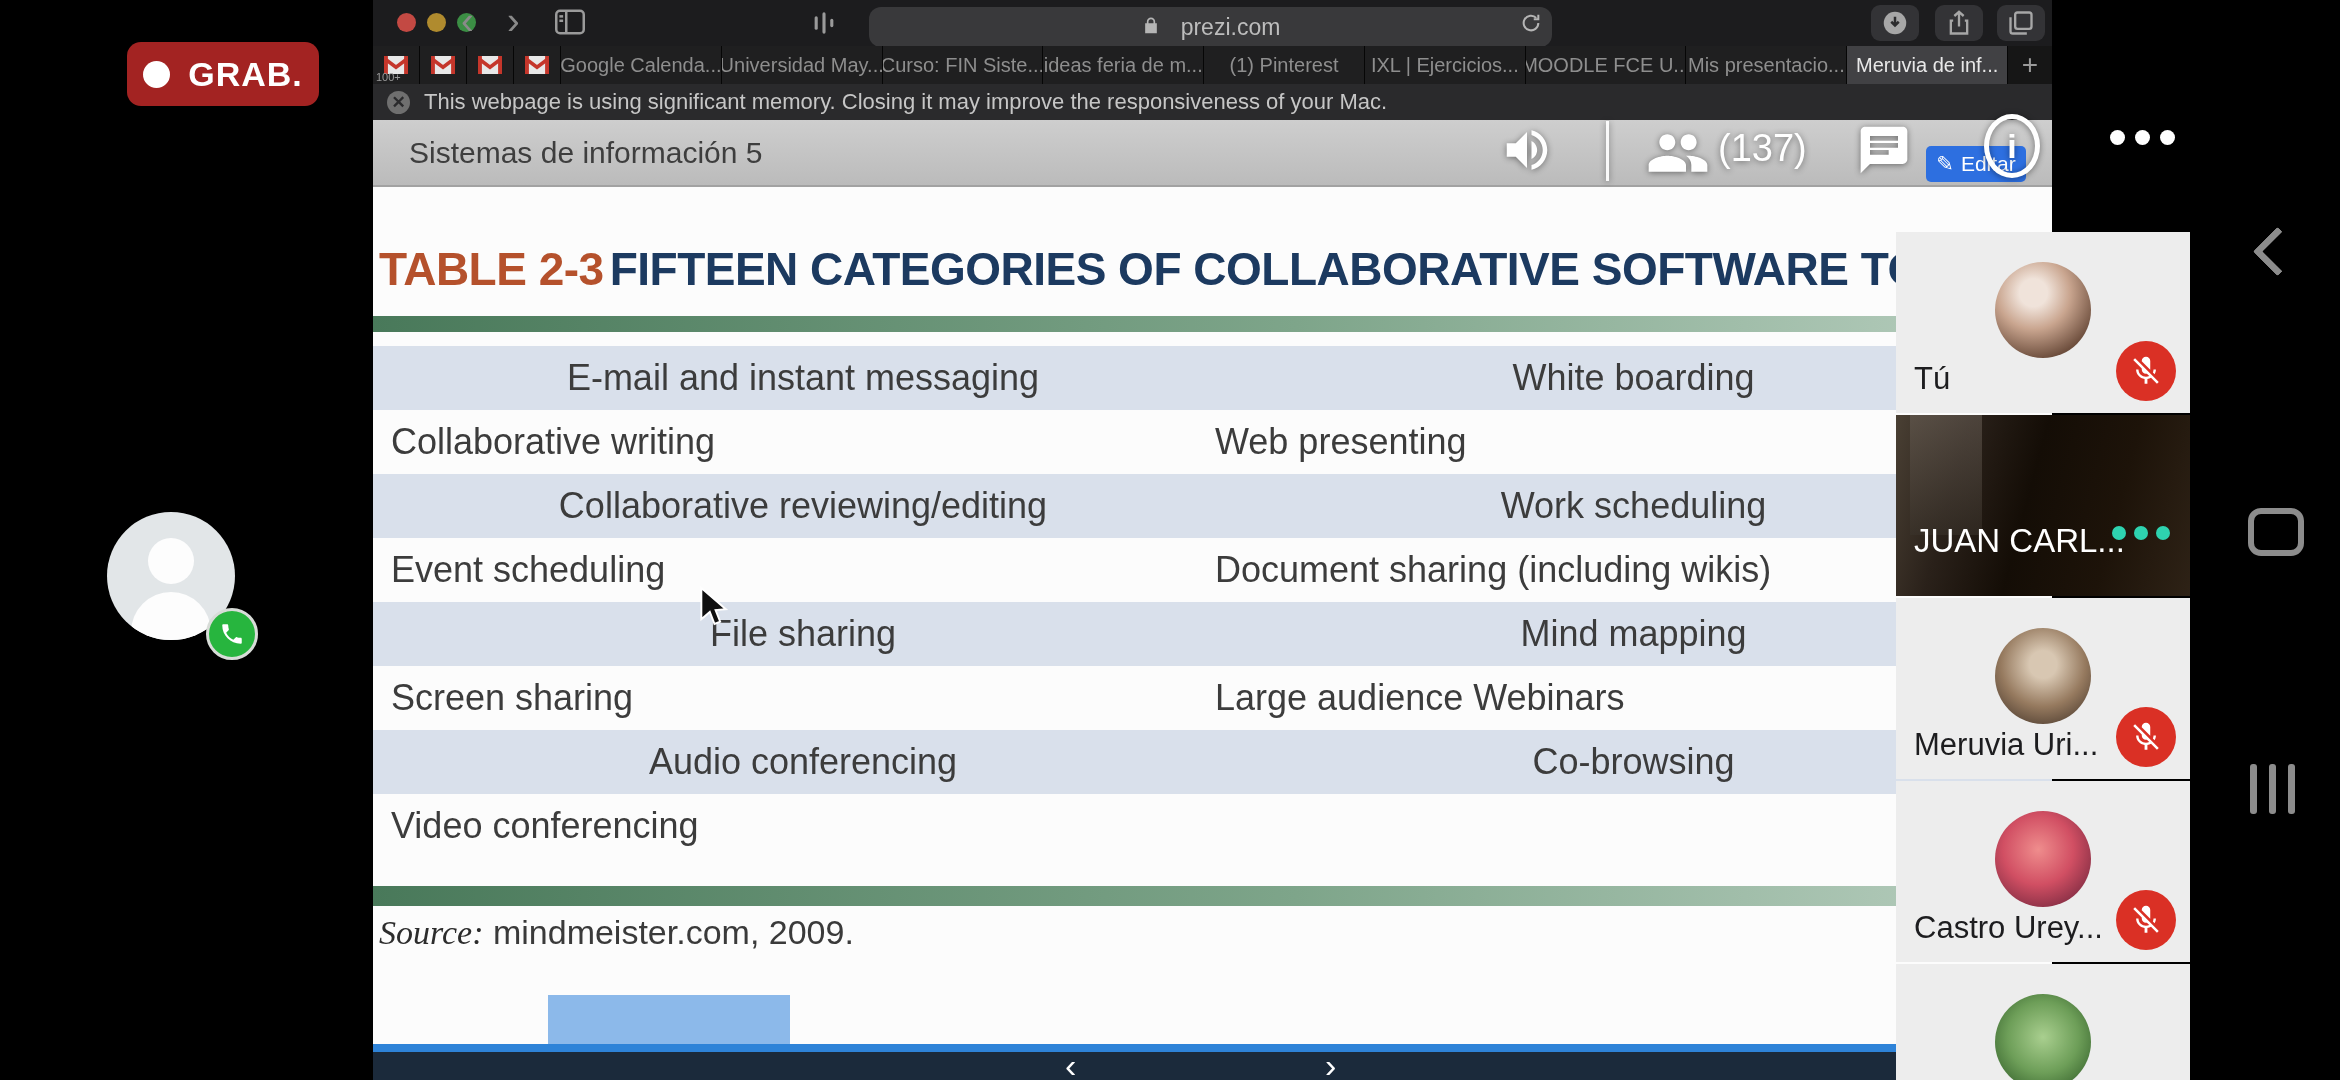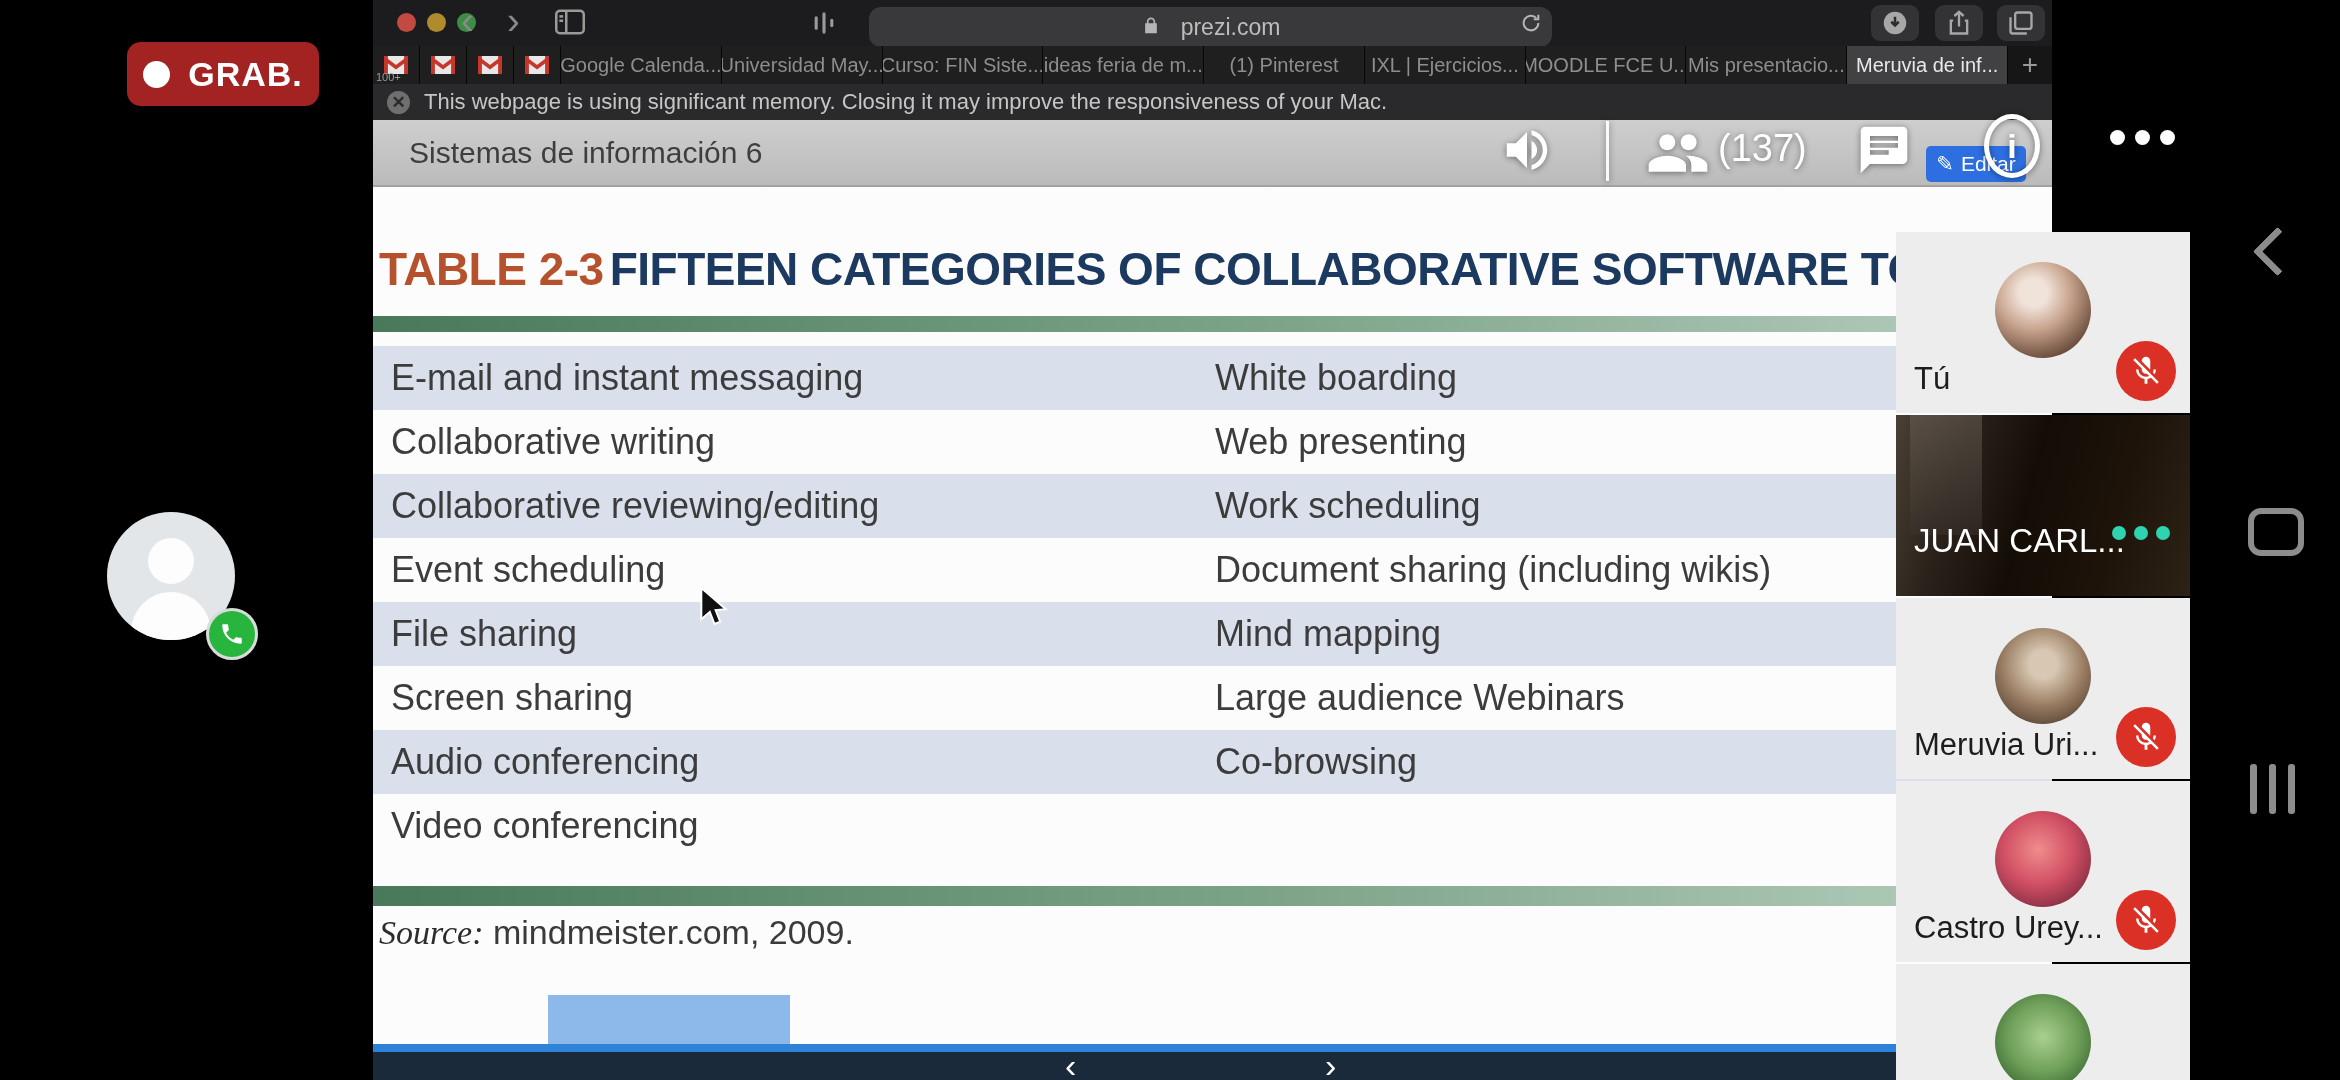--- a/index.html
+++ b/index.html
@@ -52,21 +52,21 @@
 
   #content{left:0;top:187px;width:100%;height:893px;background:#fcfcfc;}
   #slide-title{left:6px;top:55px;white-space:nowrap;font-weight:bold;font-size:46px;letter-spacing:-0.5px;}
   #slide-title .tl-label{color:var(--c-label,#b5512c);margin-right:6px;}
   #slide-title .tl-main{color:var(--c-title,#1c3a60);}
   .gbar{left:0;width:100%;background:linear-gradient(90deg,#49795a,#7ea58a 55%,#b9cfc0);}
   #gbar1{top:129px;height:16px;}
   #gbar2{top:699px;height:20px;}
   #table-rows{left:0;top:159px;width:100%;}
   .trow{height:64px;display:flex;align-items:center;font-size:36px;color:#3c3c3c;}
-  .trow.shaded{background:var(--c-shade,#d9e0eb);}
+  .trow.shaded{background:var(--c-shade,#d9e0eb);text-align:center;}
   .cell-left{width:842px;padding-left:18px;box-sizing:border-box;}
   .cell-right{flex:1;}
   #source-line{left:6px;top:726px;font-size:34px;color:#3a3a3a;}
   #source-line .src{font-family:"Liberation Serif",serif;font-style:italic;color:#2c2c2c;}
   #prog-rect{left:175px;top:808px;width:242px;height:49px;background:var(--c-plight,#8cb9ea);}
   #prog-line{left:0;top:857px;width:100%;height:8px;background:var(--c-pblue,#2e83d8);}
   #player-bar{left:0;top:865px;width:100%;height:28px;background:var(--c-player,#1b2a3b);overflow:hidden;}
   .pv-chev{position:absolute;top:-6px;color:#fff;font-size:34px;}
   #pv-prev{left:692px;} #pv-next{left:952px;}
   #pv-gear{position:absolute;left:1602px;top:3px;}
@@ -232,21 +232,21 @@
       <div class="tab active">Meruvia de inf...</div>
       <div class="newtab">+</div>
     </div>
 
   <div class="abs" id="warnbar">
     <span id="warn-x">✕</span>
     <span>This webpage is using significant memory. Closing it may improve the responsiveness of your Mac.</span>
   </div>
 
   <div class="abs" id="titlebar">
-    <span id="meet-title">Sistemas de información 6</span>
+    <span id="meet-title">Sistemas de información 5</span>
   </div>
 
   <div class="abs" id="content">
     <div class="abs" id="slide-title">
       <span class="tl-label">TABLE 2-3</span><span class="tl-main">FIFTEEN CATEGORIES OF COLLABORATIVE SOFTWARE TOOLS</span>
     </div>
     <div class="abs gbar" id="gbar1"></div>
     <div class="abs" id="table-rows">
         <div class="trow shaded">
           <span class="cell-left">E-mail and instant messaging</span>

